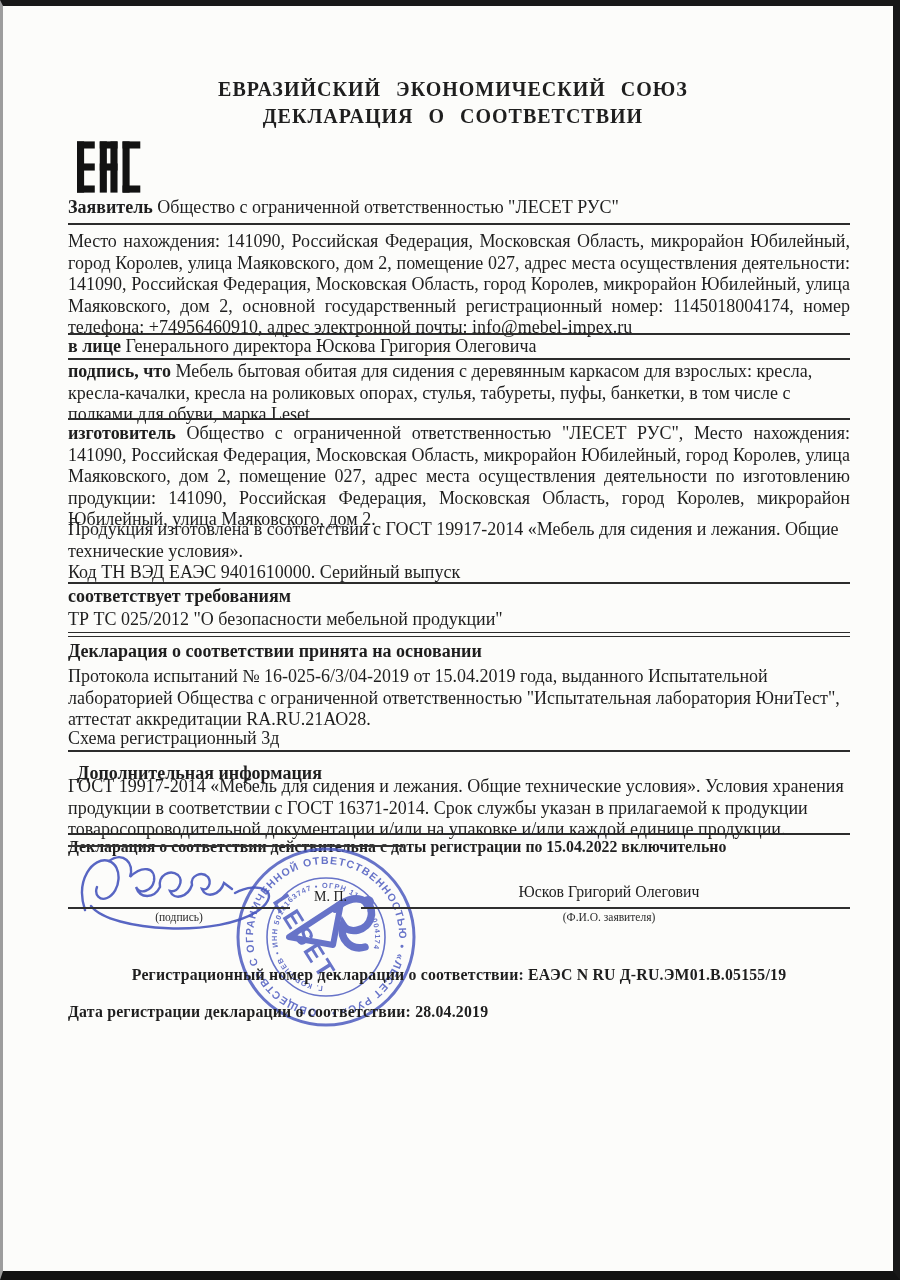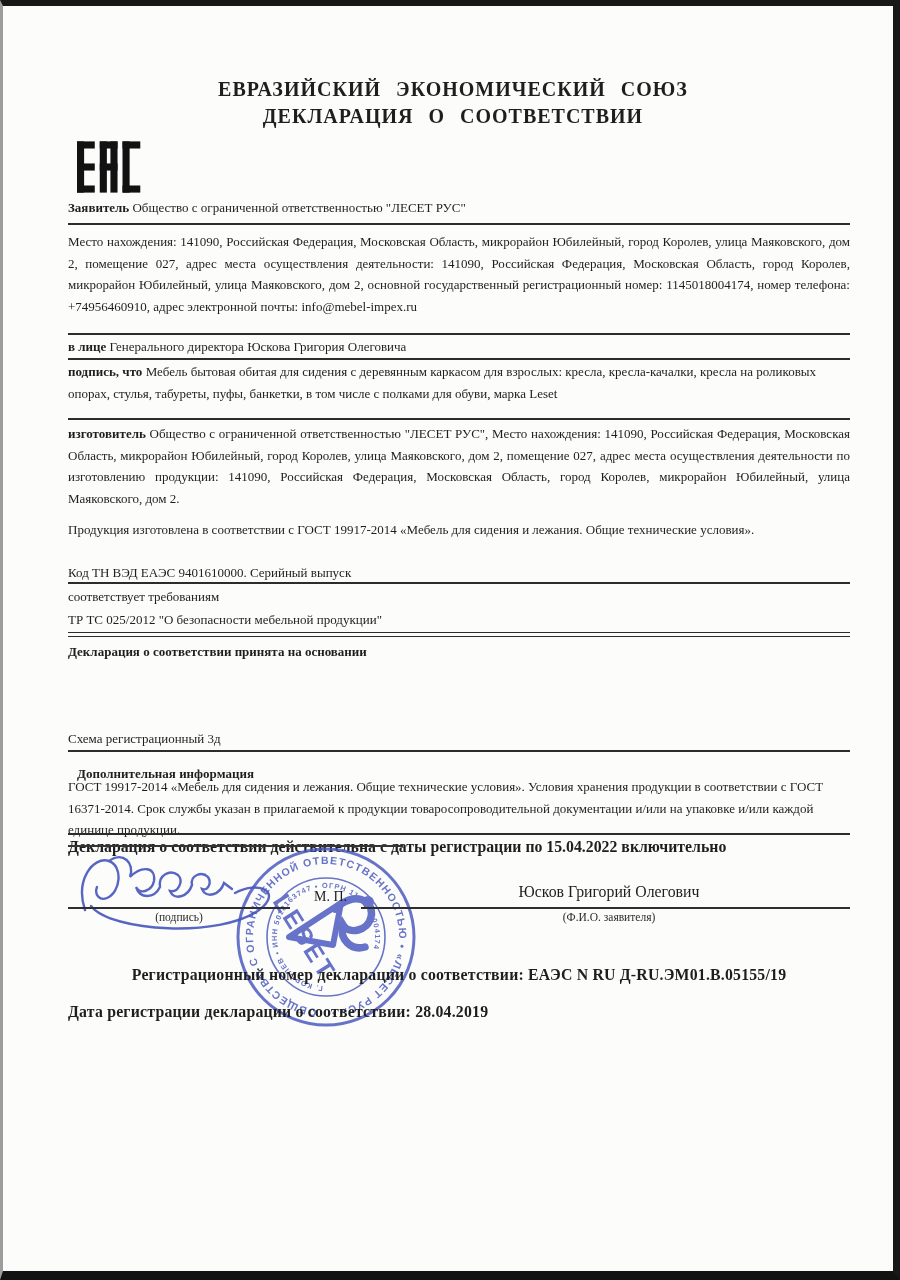--- a/index.html
+++ b/index.html
@@ -4,21 +4,21 @@
 <style>
   html,body{margin:0;padding:0;background:#3a3a3a;}
   .page{
     position:relative;width:900px;height:1280px;box-sizing:border-box;
     background:#fcfcfa;overflow:hidden;color:#1e1e1e;
     font-family:"Liberation Serif","DejaVu Serif",serif;
     border-top:6px solid #181818;border-right:7px solid #181818;
     border-bottom:9px solid #121212;border-left:3px solid #9d9d9d;
   }
   .abs{position:absolute;}
-  .t{left:65px;width:782px;font-size:13px;line-height:21.5px;}
+  .t{left:65px;width:782px;font-size:18px;line-height:21.5px;}
   .title{left:0;width:900px;text-align:center;font-weight:bold;font-size:20px;
          letter-spacing:1px;word-spacing:9px;}
   b.lbl{font-weight:bold;}
   b.lbl::after{content:"\00a0";}
   .just{text-align:justify;}
   .hr{left:65px;width:782px;border-top:2px solid #2c2c2c;height:0;}
   .hr-thin{border-top-width:1.5px;}
   .strike{left:65px;width:335px;border-top:2px solid #343434;height:0;}
   .bold-line{font-weight:bold;font-size:15.8px;}
   .caption{font-size:11.5px;text-align:center;color:#2a2a2a;}
@@ -70,26 +70,27 @@
   </p>
   <div class="abs hr" style="top:412px;"></div>
 
   <p class="abs t just" style="top:417px;margin:0;">
     <b class="lbl">изготовитель</b><span>Общество с ограниченной ответственностью "ЛЕСЕТ РУС", Место нахождения: 141090, Российская Федерация, Московская Область, микрорайон Юбилейный, город Королев, улица Маяковского, дом 2, помещение 027, адрес места осуществления деятельности по изготовлению продукции: 141090, Российская Федерация, Московская Область, город Королев, микрорайон Юбилейный, улица Маяковского, дом 2.</span>
   </p>
   <p class="abs t" style="top:513px;margin:0;">Продукция изготовлена в соответствии с ГОСТ 19917-2014 «Мебель для сидения и лежания. Общие технические условия».</p>
   <p class="abs t" style="top:556px;margin:0;">Код ТН ВЭД ЕАЭС 9401610000. Серийный выпуск</p>
   <div class="abs hr" style="top:576px;"></div>
 
-  <p class="abs t" style="top:580px;margin:0;font-weight:normal;">соответствует требованиям</p>
+  <p class="abs t" style="top:580px;margin:0;font-weight:bold;">соответствует требованиям</p>
   <p class="abs t" style="top:603px;margin:0;">ТР ТС 025/2012 "О безопасности мебельной продукции"</p>
   <div class="abs hr hr-thin" style="top:626px;"></div>
   <div class="abs hr hr-thin" style="top:630px;"></div>
 
   <p class="abs t" style="top:635px;margin:0;font-weight:bold;">Декларация о соответствии принята на основании</p>
+  <p class="abs t" style="top:660px;margin:0;">Протокола испытаний № 16-025-6/3/04-2019 от 15.04.2019 года, выданного Испытательной лабораторией Общества с ограниченной ответственностью "Испытательная лаборатория ЮниТест", аттестат аккредитации RA.RU.21АО28.</p>
   <p class="abs t" style="top:722px;margin:0;">Схема регистрационный 3д</p>
   <div class="abs hr" style="top:744px;"></div>
 
   <p class="abs t" style="top:748px;margin:9px;font-weight:bold;">Дополнительная информация</p>
   <p class="abs t" style="top:770px;margin:0;">ГОСТ 19917-2014 «Мебель для сидения и лежания. Общие технические условия».  Условия хранения продукции в соответствии с ГОСТ 16371-2014. Срок службы указан  в  прилагаемой  к продукции товаросопроводительной документации и/или на упаковке и/или каждой единице продукции.</p>
   <div class="abs hr" style="top:827px;"></div>
 
   <p class="abs t bold-line" style="top:830px;margin:0;">Декларация о соответствии  действительна с даты регистрации по 15.04.2022 включительно</p>
   <div class="abs strike" style="top:839px;"></div>
 

